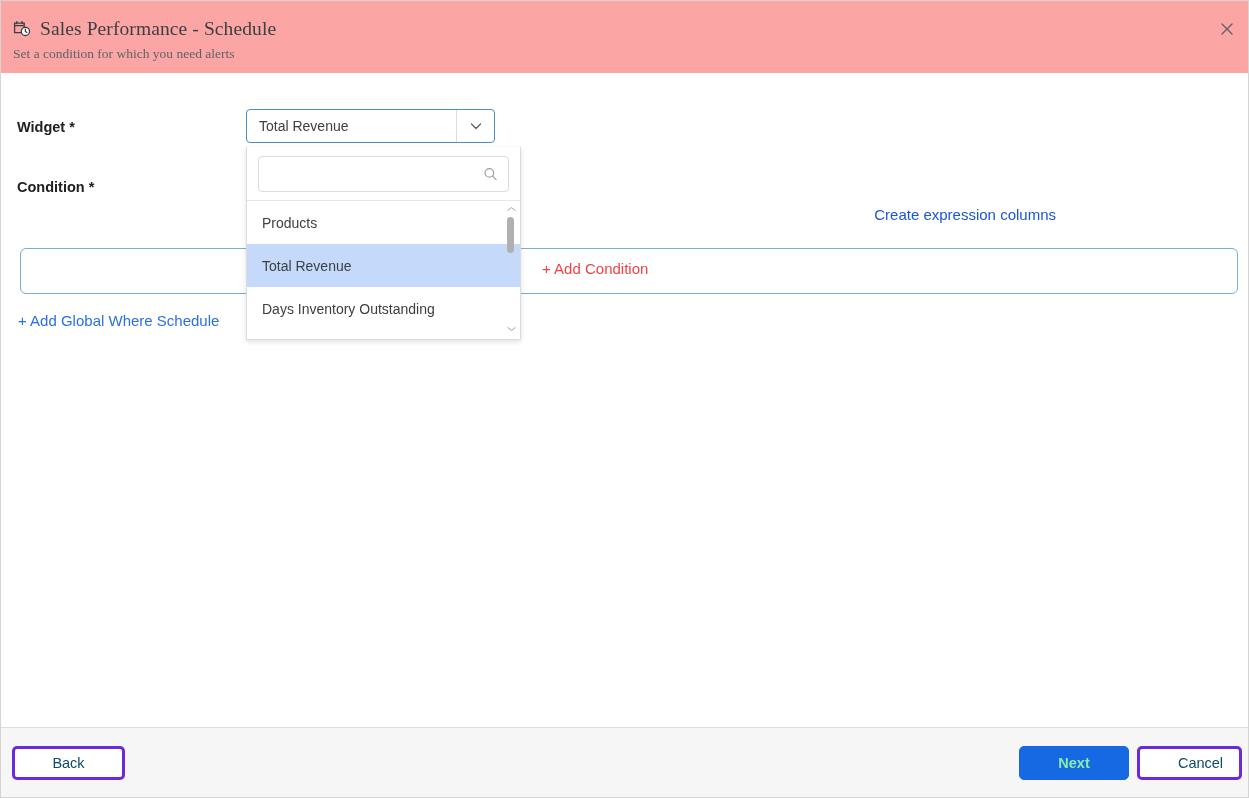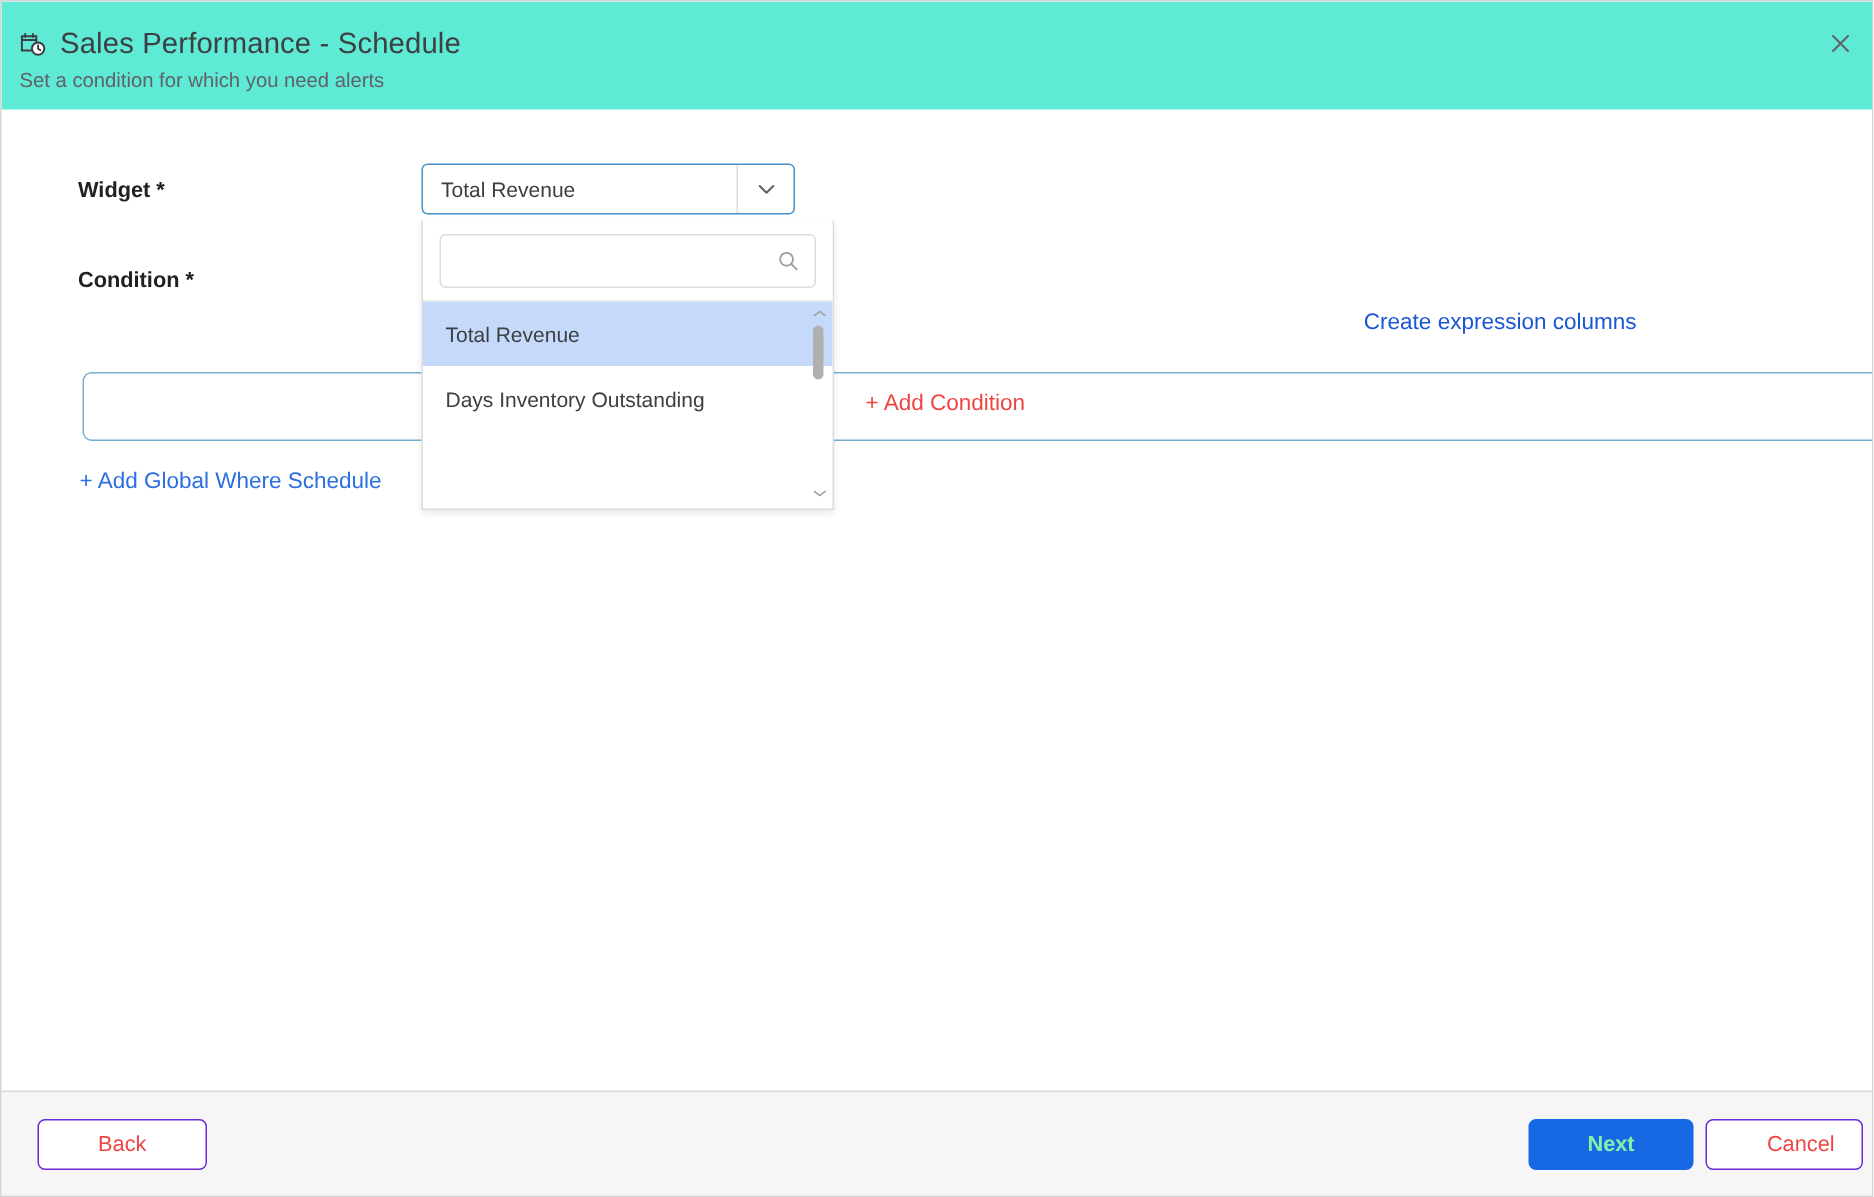--- a/index.html
+++ b/index.html
@@ -15,21 +15,22 @@
     width: 1249px; height: 798px;
     background: #ffffff;
     border: 1px solid #d4d4d4;
     overflow: hidden;
   }
 
   
   .header {
     position: absolute;
     left: 0; top: 0; width: 1249px; height: 72px;
-    background: #5eead4;
+    background: #fca5a5;
+    font-family: Liberation Serif, serif;
   }
   .title-row {
     position: absolute;
     left: 11px; top: 17px;
     display: flex; align-items: center; gap: 8px;
   }
   .schedule-icon { width: 20px; height: 20px; display: block; }
   .title-text {
     font-size: 19.5px;
     color: #3c4043;
@@ -48,21 +49,21 @@
     right: 8px; top: 13px;
     width: 30px; height: 30px;
     display: flex; align-items: center; justify-content: center;
     cursor: pointer;
     background: transparent; border: none;
     color: #5f6368;
   }
   .close-btn svg { display: block; }
 
   
-  .body { position: absolute; left: 0; top: 72px; width: 1064px; height: 655px; margin-left: 35px; }
+  .body { position: absolute; left: 0; top: 72px; width: 1064px; height: 655px; }
 
   .label {
     position: absolute;
     font-size: 14.5px;
     font-weight: bold;
     color: #202124;
     white-space: nowrap;
   }
   .label-widget { left: 16px; top: 46px; }
   .label-condition { left: 16px; top: 106px; }
@@ -228,23 +229,22 @@
     position: absolute;
     height: 34px;
     border-radius: 5px;
     font-family: "Liberation Sans", sans-serif;
     font-size: 14.5px;
     cursor: pointer;
     display: flex; align-items: center; justify-content: center;
   }
   .btn-outline {
     background: #ffffff;
-    border: 1px solid #6d28d9;
-    color: #ef4444;
-    margin-left: 13px;
+    border: 3px solid #6d28d9;
+    color: #0c4a6e;
   }
   .btn-primary {
     background: #1668e3;
     border: 1px solid #1668e3;
     color: #86efac;
     font-weight: bold;
   }
   .btn-back   { left: 11px;  top: 18px; width: 113px; }
   .btn-next   { right: 121px; top: 18px; width: 110px; }
   .btn-cancel { right: 8px;  top: 18px; width: 105px; padding-left: 28px; }
@@ -297,20 +297,21 @@
           <span class="search-icon">
             <svg width="15" height="15" viewBox="0 0 16 16" fill="none" stroke="#9aa0a6" stroke-width="1.3">
               <circle cx="6.8" cy="6.8" r="4.6"></circle>
               <path d="M10.3 10.3 L14 14" stroke-linecap="round"></path>
             </svg>
           </span>
         </div>
       </div>
       <div class="dd-list-wrap">
         <div class="dd-list">
+          <div class="dd-item">Products</div>
           <div class="dd-item selected">Total Revenue</div>
           <div class="dd-item">Days Inventory Outstanding</div>
         </div>
         <div class="dd-scrollbar">
           <span class="sb-arrow up">
             <svg width="9" height="6" viewBox="0 0 10 6" fill="none" stroke="#9e9e9e" stroke-width="1.1" stroke-linecap="round">
               <path d="M1 4.6 L5 1.4 L9 4.6"></path>
             </svg>
           </span>
           <div class="sb-thumb"></div>

